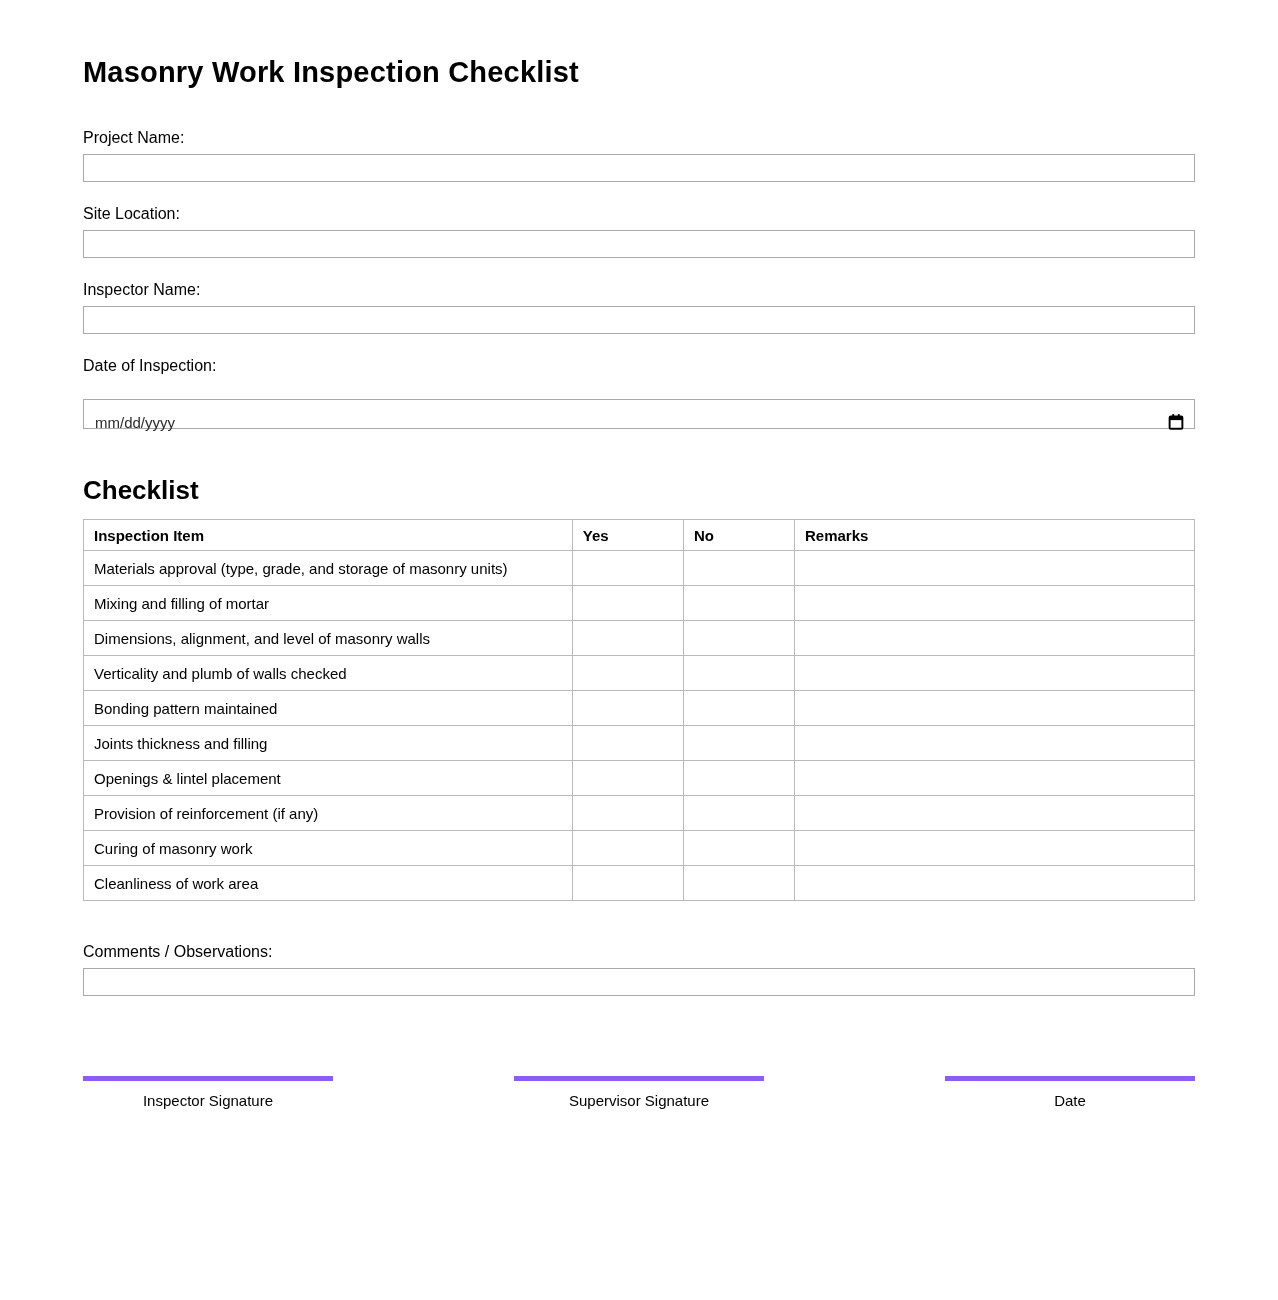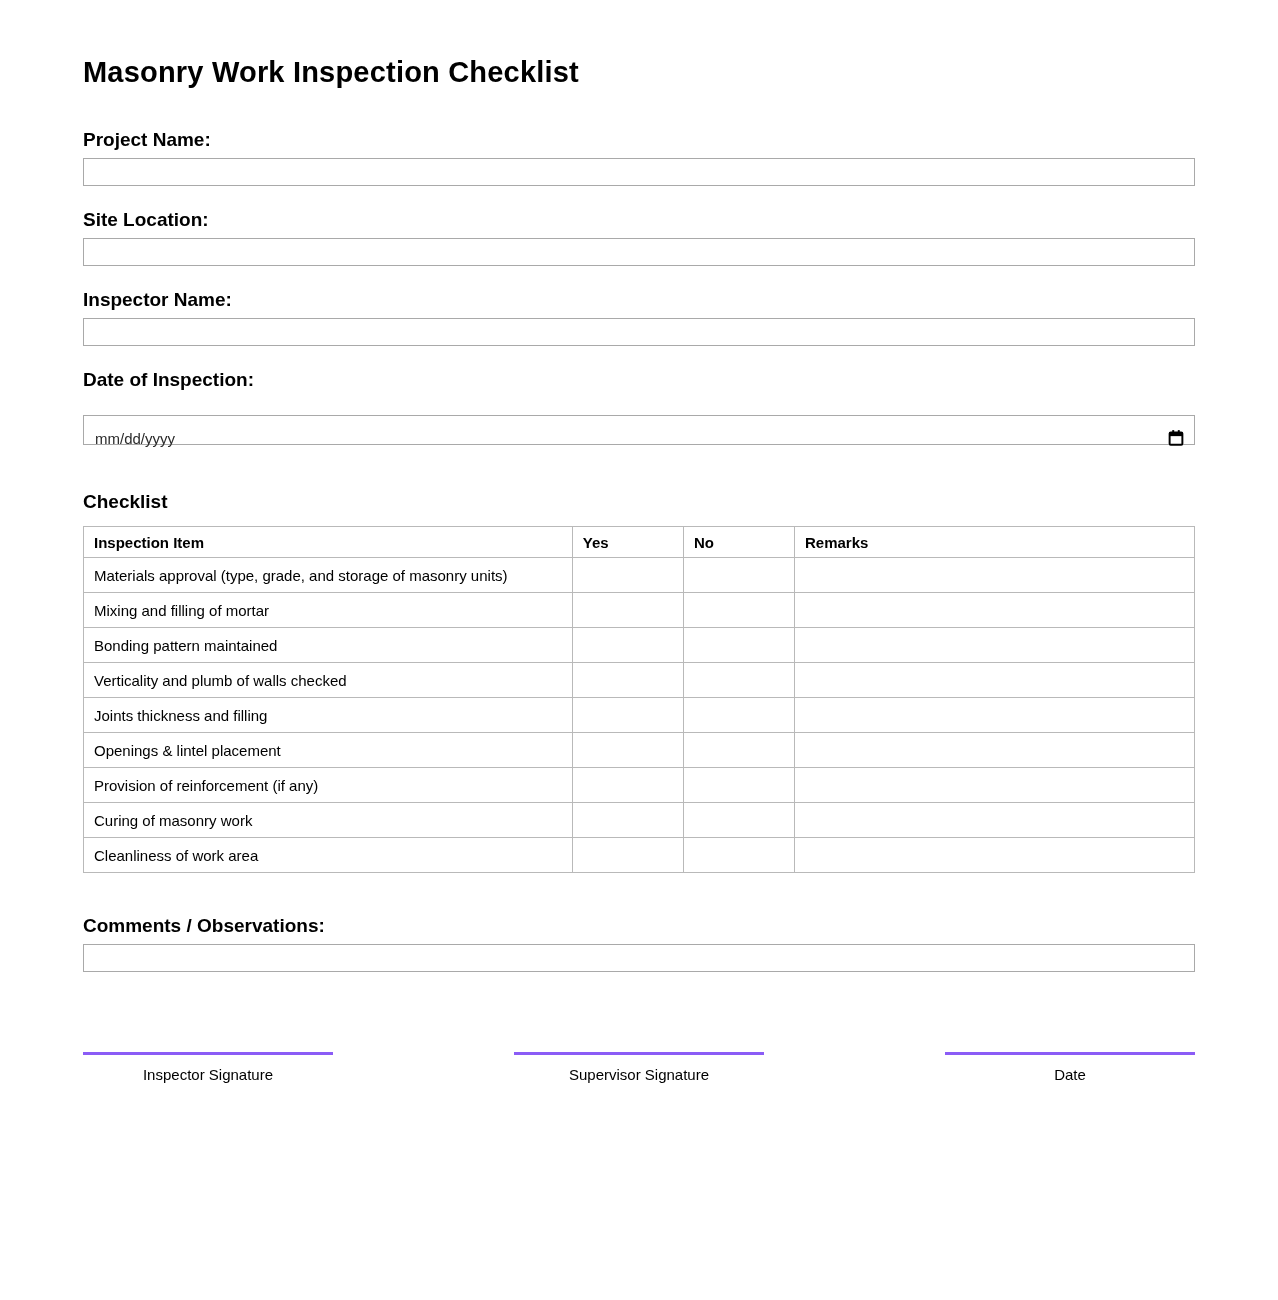--- a/index.html
+++ b/index.html
@@ -16,22 +16,22 @@
   }
   h1.title {
     font-size: 29px;
     font-weight: bold;
     margin: 0 0 40px 0;
     letter-spacing: 0.2px;
   }
   .field { margin-bottom: 23px; }
   .flabel {
     display: block;
-    font-size: 19px;
-    font-weight: bold;
+    font-size: 16px;
+    font-weight: normal;
     margin-bottom: 7px;
   }
   .tinput {
     display: block;
     width: 100%;
     height: 28px;
     border: 1px solid #a9a9a9;
     border-radius: 0;
     background: #fff;
     font-family: "Liberation Sans", sans-serif;
@@ -47,21 +47,21 @@
     height: 30px;
     border: 1px solid #a9a9a9;
     background: #fff;
     padding: 16px 9px 0 11px;
     cursor: default;
     margin-top: 24px;
   }
   .datetext { font-size: 15px; color: #2b2b2b; }
   .calicon { display: flex; align-items: center; }
   h2.section {
-    font-size: 19px;
+    font-size: 26px;
     font-weight: bold;
     margin: 46px 0 13px 0;
   }
   table.checklist {
     width: 100%;
     border-collapse: collapse;
     table-layout: fixed;
     font-size: 15px;
   }
   table.checklist th, table.checklist td {
@@ -84,21 +84,21 @@
   .col-no      { width: 10%; }
   .col-remarks { width: 36%; }
   .comments-field { margin-top: 42px; margin-bottom: 0; }
   .signatures {
     display: flex;
     justify-content: space-between;
     margin-top: 80px;
   }
   .sig {
     width: 250px;
-    border-top: 3px solid #8b5cf6;
+    border-top: 5px solid #8b5cf6;
     padding-top: 11px;
     text-align: center;
     font-size: 15px;
     font-weight: normal;
   }
 </style>
 </head>
 <body>
 
 <div class="page">
@@ -153,27 +153,33 @@
         <td></td>
         <td></td>
       </tr>
       <tr>
         <td>Mixing and filling of mortar</td>
         <td></td>
         <td></td>
         <td></td>
       </tr>
       <tr>
+        <td>Dimensions, alignment, and level of masonry walls</td>
+        <td></td>
+        <td></td>
+        <td></td>
+      </tr>
+      <tr>
+        <td>Verticality and plumb of walls checked</td>
+        <td></td>
+        <td></td>
+        <td></td>
+      </tr>
+      <tr>
         <td>Bonding pattern maintained</td>
-        <td></td>
-        <td></td>
-        <td></td>
-      </tr>
-      <tr>
-        <td>Verticality and plumb of walls checked</td>
         <td></td>
         <td></td>
         <td></td>
       </tr>
       <tr>
         <td>Joints thickness and filling</td>
         <td></td>
         <td></td>
         <td></td>
       </tr>

